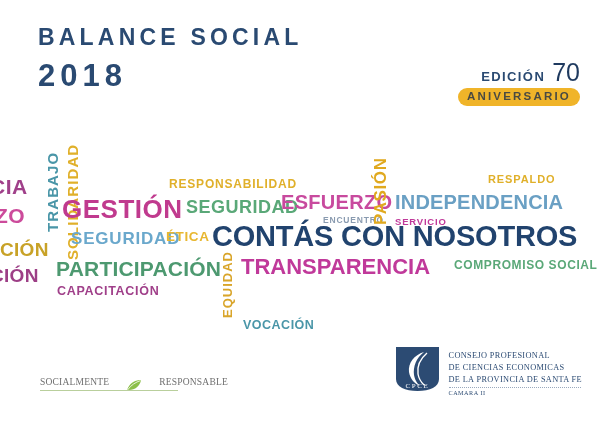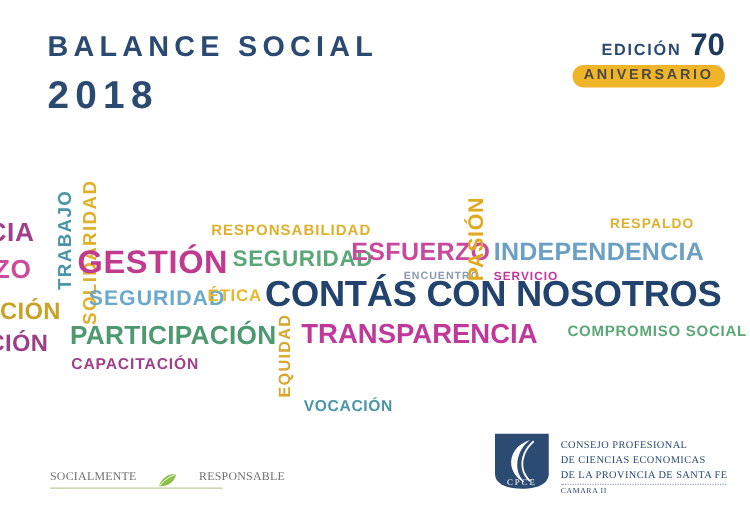--- a/index.html
+++ b/index.html
@@ -50,30 +50,31 @@
     top: 24px;
     text-align: right;
     width: 160px;
   }
   #badge-top-line {
     display: flex;
     align-items: baseline;
     justify-content: flex-end;
     gap: 7px;
     line-height: 1;
+    margin-top: 36px;
   }
   #badge-edicion {
     font-size: 13px;
     font-weight: bold;
     letter-spacing: 1.4px;
     color: #2a4a72;
   }
   #badge-number {
     font-size: 25px;
-    font-weight: bold;
+    font-weight: normal;
     letter-spacing: 0px;
     color: #1f3a5f;
   }
   #badge-pill {
     margin-top: 3px;
     background: #f0b429;
     border-radius: 9px;
     padding: 2px 9px 3px 9px;
     display: inline-block;
     font-size: 11.5px;

